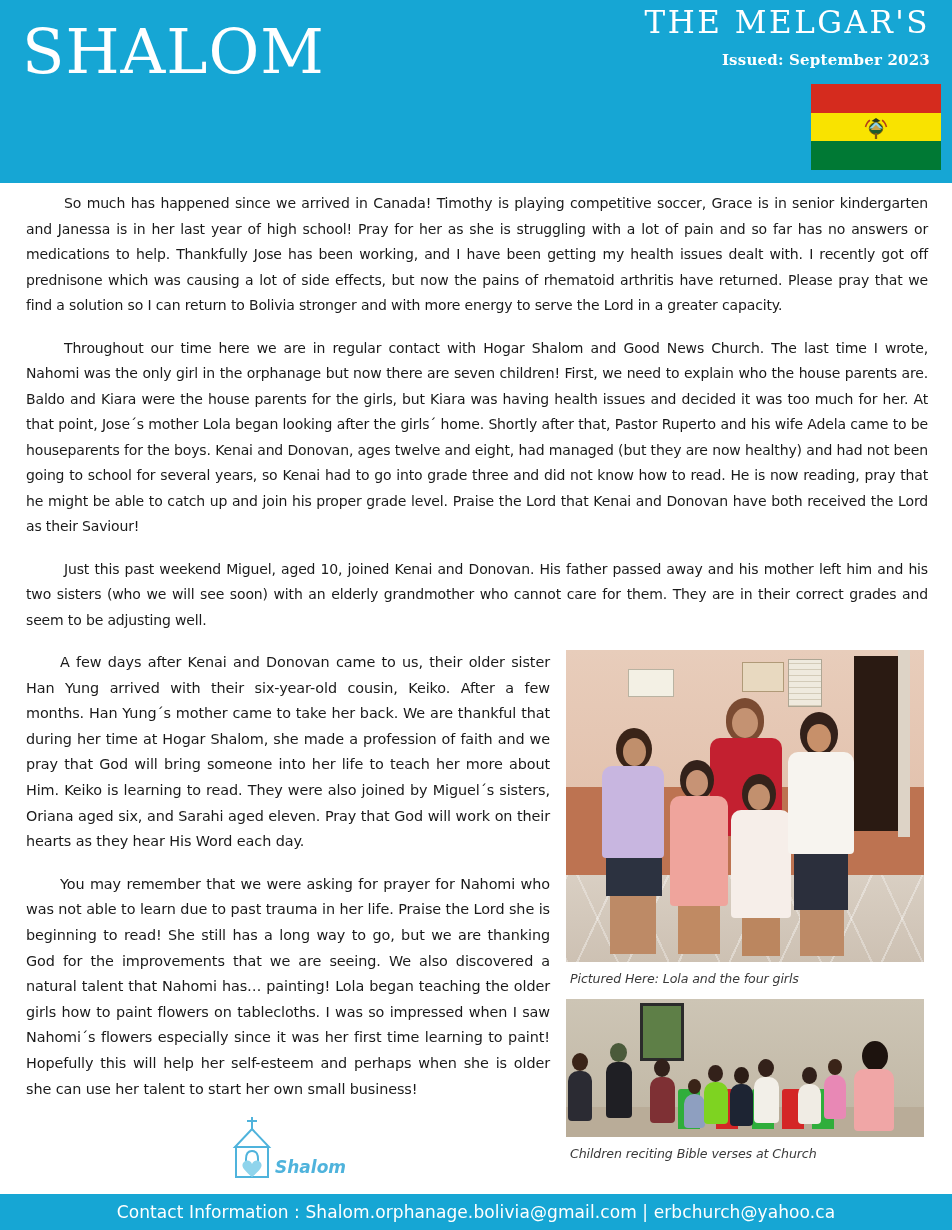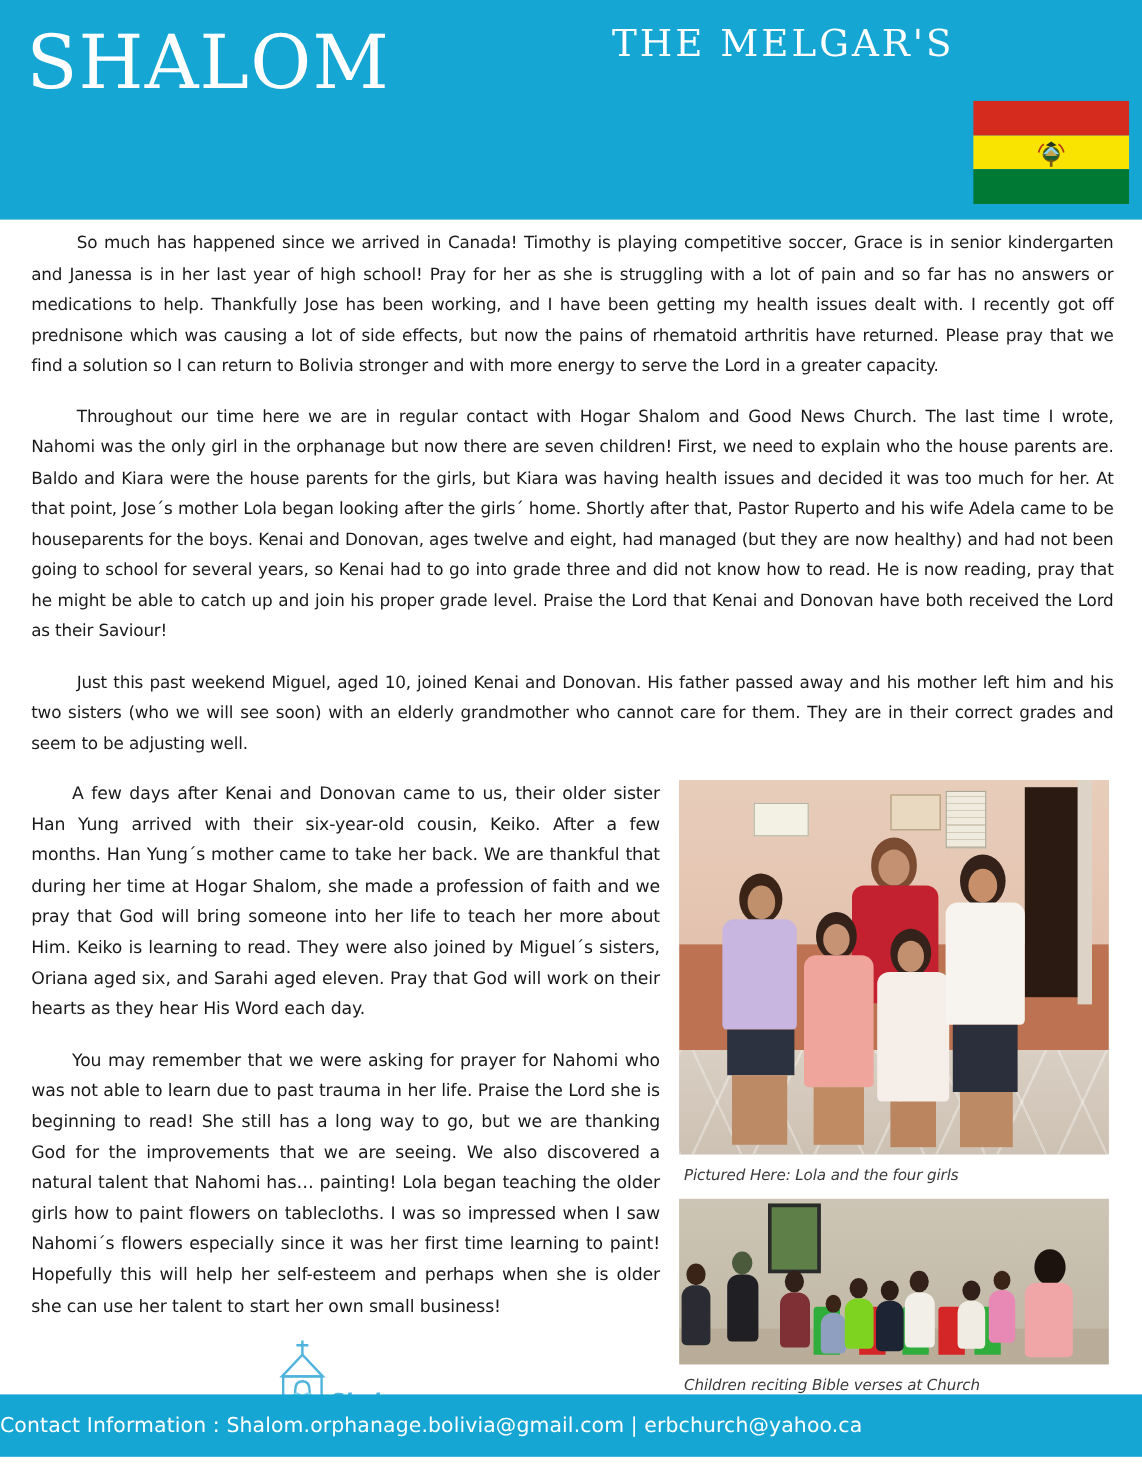--- a/index.html
+++ b/index.html
@@ -33,22 +33,22 @@
     font-size: 62px;
     line-height: 84px;
     letter-spacing: 1px;
   }
   .masthead .line1 { display: block; }
   .masthead .line2 { display: block; }
 
   .header-right {
     position: absolute;
     right: 22px;
-    top: 19px;
-    text-align: left;
+    top: 4px;
+    text-align: right;
     width: 420px;
   }
   .family-name {
     color: #ffffff;
     font-family: "DejaVu Serif", serif;
     font-size: 31px;
     letter-spacing: 2.5px;
     line-height: 36px;
     white-space: nowrap;
   }
@@ -194,45 +194,46 @@
     left: 196px;
     top: -4px;
     width: 130px;
     height: 66px;
   }
 
   
   .footer-bar {
     position: absolute;
     left: 0;
-    bottom: 16px;
+    bottom: 0;
     width: 952px;
-    height: 52px;
+    height: 36px;
     background: #16a6d4;
     display: flex;
     align-items: center;
-    justify-content: flex-start;
+    justify-content: center;
   }
   .footer-text {
     color: #ffffff;
     font-family: "DejaVu Sans", sans-serif;
     font-size: 17px;
     letter-spacing: 0.1px;
     white-space: nowrap;
   }
 </style>
 </head>
 <body>
 
 <div class="header-banner">
   <div class="masthead">
     <span class="line1">SHALOM</span>
   </div>
   <div class="header-right">
     <div class="family-name">THE MELGAR'S</div>
+    <div class="issue-date">Issued: September 2023</div>
   </div>
   <div class="flag-wrap">
     <div class="flag">
       <div class="band band-red"></div>
       <div class="band band-yellow"></div>
       <div class="band band-green"></div>
       <svg class="arms" viewBox="0 0 40 40">
         <ellipse cx="20" cy="22" rx="9" ry="8" fill="#1d5c2e" stroke="#7a5a12" stroke-width="1.2"></ellipse>
         <path d="M11 22 L20 13 L29 22 Z" fill="#8fd2e8"></path>
         <path d="M13 24 L20 17 L27 24 Z" fill="#c8a24a"></path>

